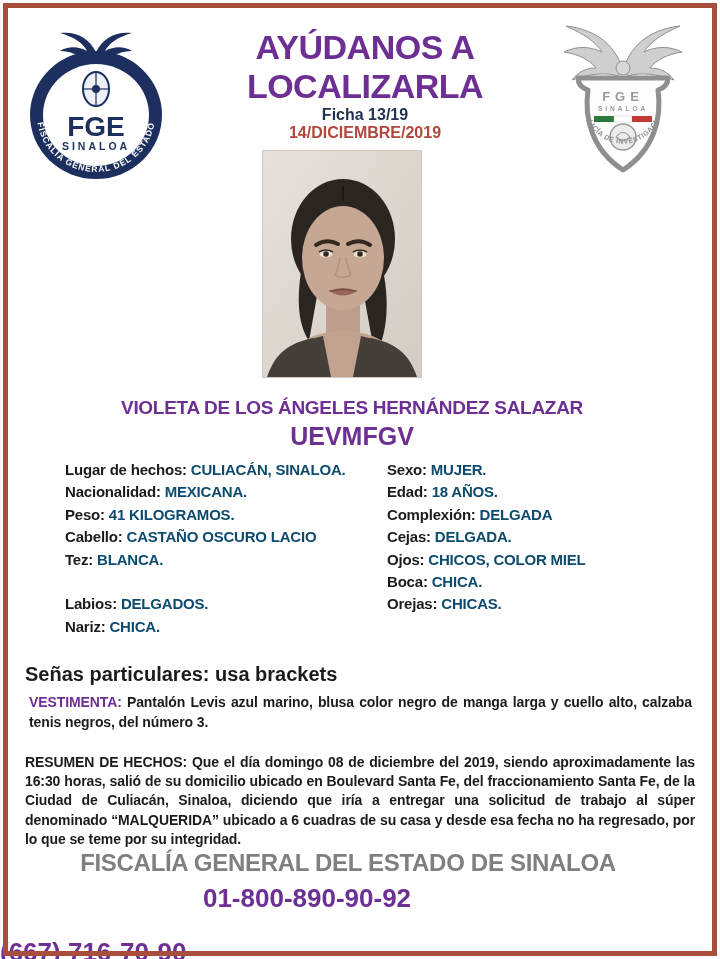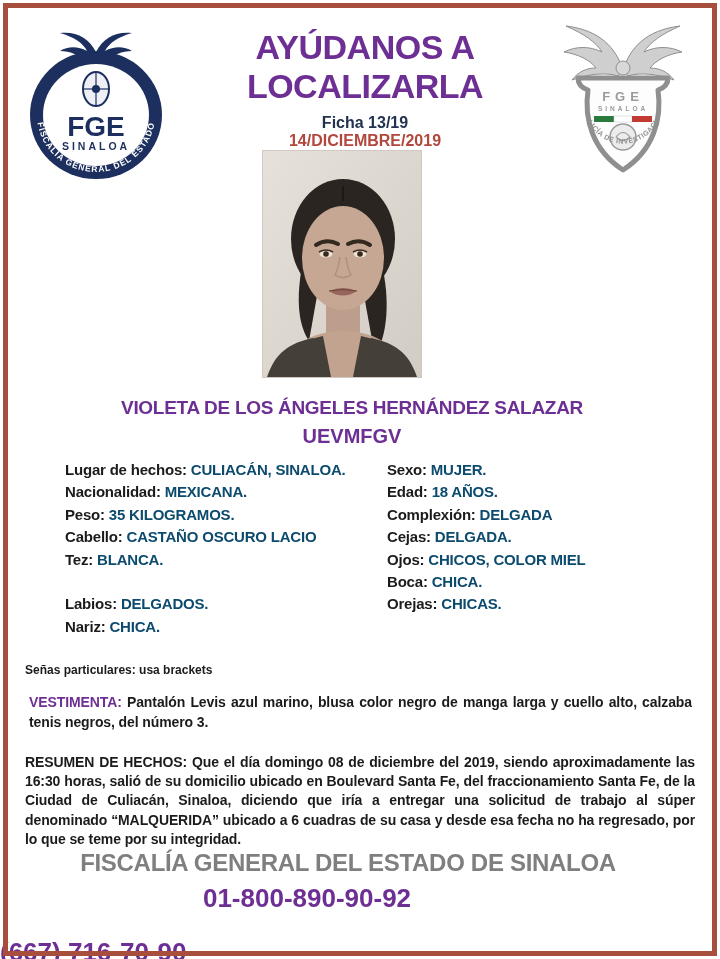--- a/index.html
+++ b/index.html
@@ -8,42 +8,42 @@
     font-family:"Liberation Sans", sans-serif;overflow:hidden;
     -webkit-font-smoothing:antialiased;
   }
   .frame{position:absolute;inset:3px;border:5px solid #a84e3c;pointer-events:none;z-index:50;}
 
   
   .logo-left{position:absolute;left:26px;top:26px;width:140px;height:158px;}
   .logo-right{position:absolute;left:548px;top:18px;width:150px;height:162px;}
   .title-block{position:absolute;left:170px;top:28px;width:390px;text-align:center;}
   .title-line{font-size:34px;font-weight:bold;color:#6d2f93;line-height:39px;letter-spacing:-0.5px;}
-  .ficha{font-size:16px;font-weight:bold;color:#233250;line-height:18px;margin-top:8px;}
+  .ficha{font-size:16px;font-weight:bold;color:#233250;line-height:18px;margin-top:0;}
   .date{font-size:16px;font-weight:bold;color:#b2473d;line-height:18px;}
 
   
   .photo{position:absolute;left:262px;top:150px;width:158px;height:226px;border:1px solid #cfc9c1;background:#ded8d1;}
   .photo svg{display:block;}
 
   
   .name-block{position:absolute;left:0;top:393px;width:704px;text-align:center;color:#6d2f93;font-weight:bold;}
   .name-line1{font-size:19px;line-height:30px;letter-spacing:-0.3px;}
-  .name-line2{font-size:20px;line-height:26px;letter-spacing:0;}
+  .name-line2{font-size:25px;line-height:26px;letter-spacing:0;}
 
   
   .details{position:absolute;left:25px;top:461px;width:672px;display:grid;
            grid-template-columns:322px 1fr;grid-auto-rows:22.4px;
            font-size:15px;font-weight:bold;letter-spacing:-0.2px;}
   .cell{white-space:nowrap;overflow:visible;}
   .lbl{color:#1b1b1b;margin-left:40px;}
   .val{color:#0c4a6e;}
 
   
-  .senas{position:absolute;left:25px;top:663px;width:670px;font-size:12px;font-weight:bold;color:#1b1b1b;}
+  .senas{position:absolute;left:25px;top:663px;width:670px;font-size:20px;font-weight:bold;color:#1b1b1b;}
   .vestimenta{position:absolute;left:29px;top:692px;width:663px;font-size:14px;font-weight:bold;
               color:#1b1b1b;text-align:justify;line-height:20px;letter-spacing:-0.1px;}
   .vestimenta .accent{color:#6d2f93;}
   .resumen{position:absolute;left:25px;top:753px;width:670px;font-size:14px;font-weight:bold;
            color:#1b1b1b;text-align:justify;line-height:19.2px;letter-spacing:-0.1px;}
 
   
   .org{position:absolute;left:0;top:849px;width:696px;text-align:center;
        font-size:24px;font-weight:bold;color:#7f7f7f;letter-spacing:-0.3px;}
   .phone1{position:absolute;left:0;top:883px;width:614px;text-align:center;
@@ -145,21 +145,21 @@
   <div class="name-line2">UEVMFGV</div>
 </div>
 
 <div class="details">
   <div class="cell"><span class="lbl">Lugar de hechos:</span> <span class="val">CULIACÁN, SINALOA.</span></div>
   <div class="cell"><span class="lbl">Sexo:</span> <span class="val">MUJER.</span></div>
 
   <div class="cell"><span class="lbl">Nacionalidad:</span> <span class="val">MEXICANA.</span></div>
   <div class="cell"><span class="lbl">Edad:</span>&nbsp;<span class="val">18 AÑOS.</span></div>
 
-  <div class="cell"><span class="lbl">Peso:</span>&nbsp;<span class="val">35 KILOGRAMOS.</span></div>
+  <div class="cell"><span class="lbl">Peso:</span>&nbsp;<span class="val">41 KILOGRAMOS.</span></div>
 
   <div class="cell"><span class="lbl">Complexión:</span> <span class="val">DELGADA</span></div>
   <div class="cell"><span class="lbl">Cabello:</span> <span class="val">CASTAÑO OSCURO LACIO</span></div>
 
   <div class="cell"><span class="lbl">Cejas:</span> <span class="val">DELGADA.</span></div>
   <div class="cell"><span class="lbl">Tez:</span> <span class="val">BLANCA.</span></div>
 
   <div class="cell"><span class="lbl">Ojos:</span> <span class="val">CHICOS, COLOR MIEL</span></div>
   <div class="cell"><span class="lbl"></span><span class="val"></span></div>
 

